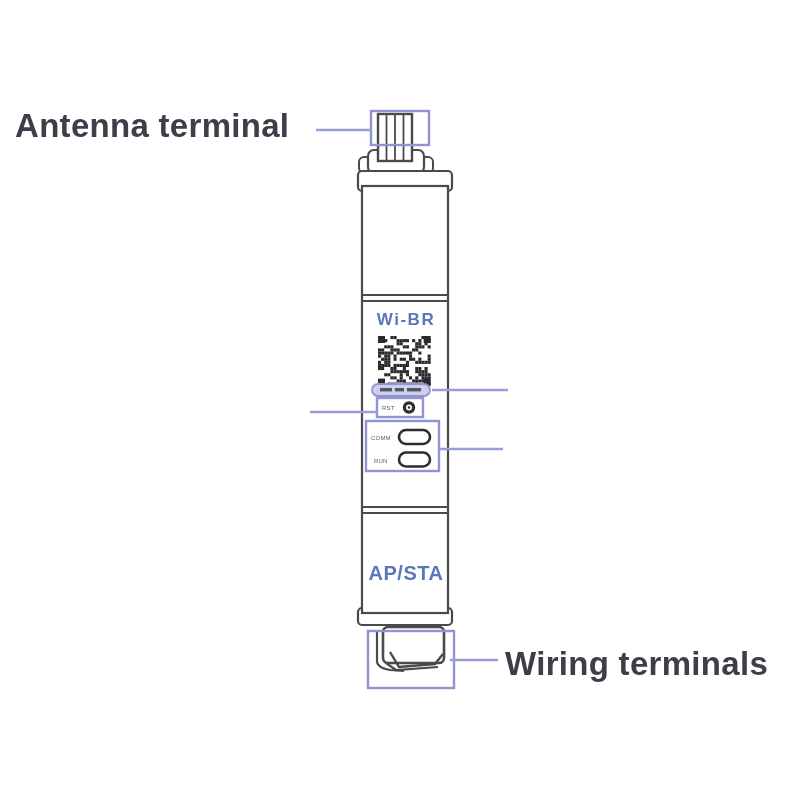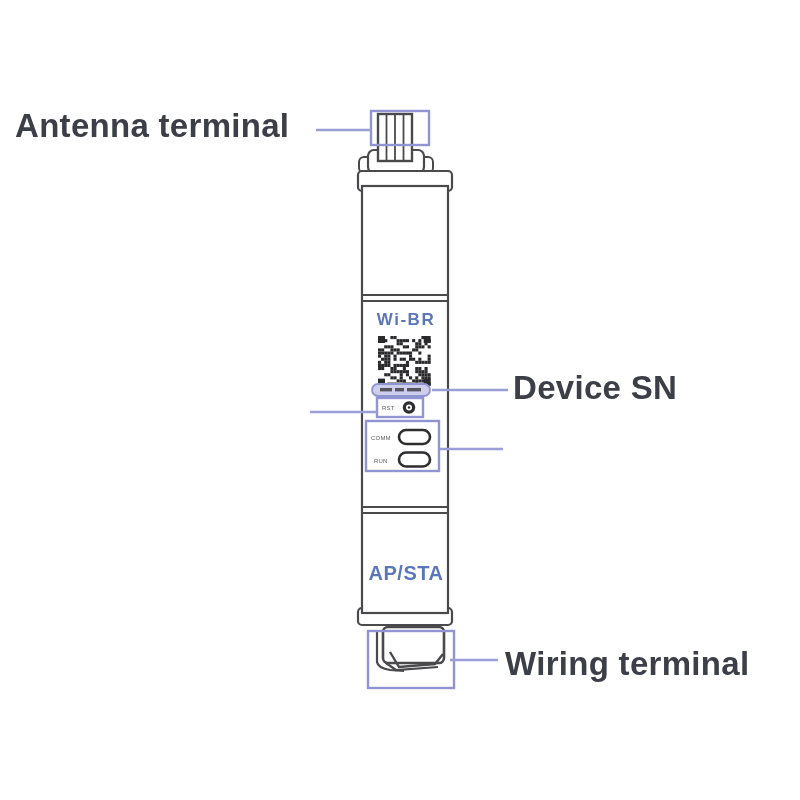--- a/index.html
+++ b/index.html
@@ -235,17 +235,16 @@
     <line class="accent-line" x1="316" y1="130" x2="371" y2="130"></line>
     <line class="accent-line" x1="310" y1="412" x2="377" y2="412"></line>
     <line class="accent-line" x1="432" y1="390" x2="508" y2="390"></line>
     <line class="accent-line" x1="440" y1="449" x2="503" y2="449"></line>
     <line class="accent-line" x1="450" y1="660" x2="498" y2="660"></line>
   </svg>
 
   <div class="callout" style="left:15px;top:108px;">Antenna terminal</div>
 
 
-  <div class="callout" style="left:513px;top:370px;">Device SN</div>
-
-
-  <div class="callout" style="left:505px;top:646px;">Wiring terminal</div>
+
+
+  <div class="callout" style="left:505px;top:646px;">Wiring terminals</div>
 </div>
 
 </body></html>

